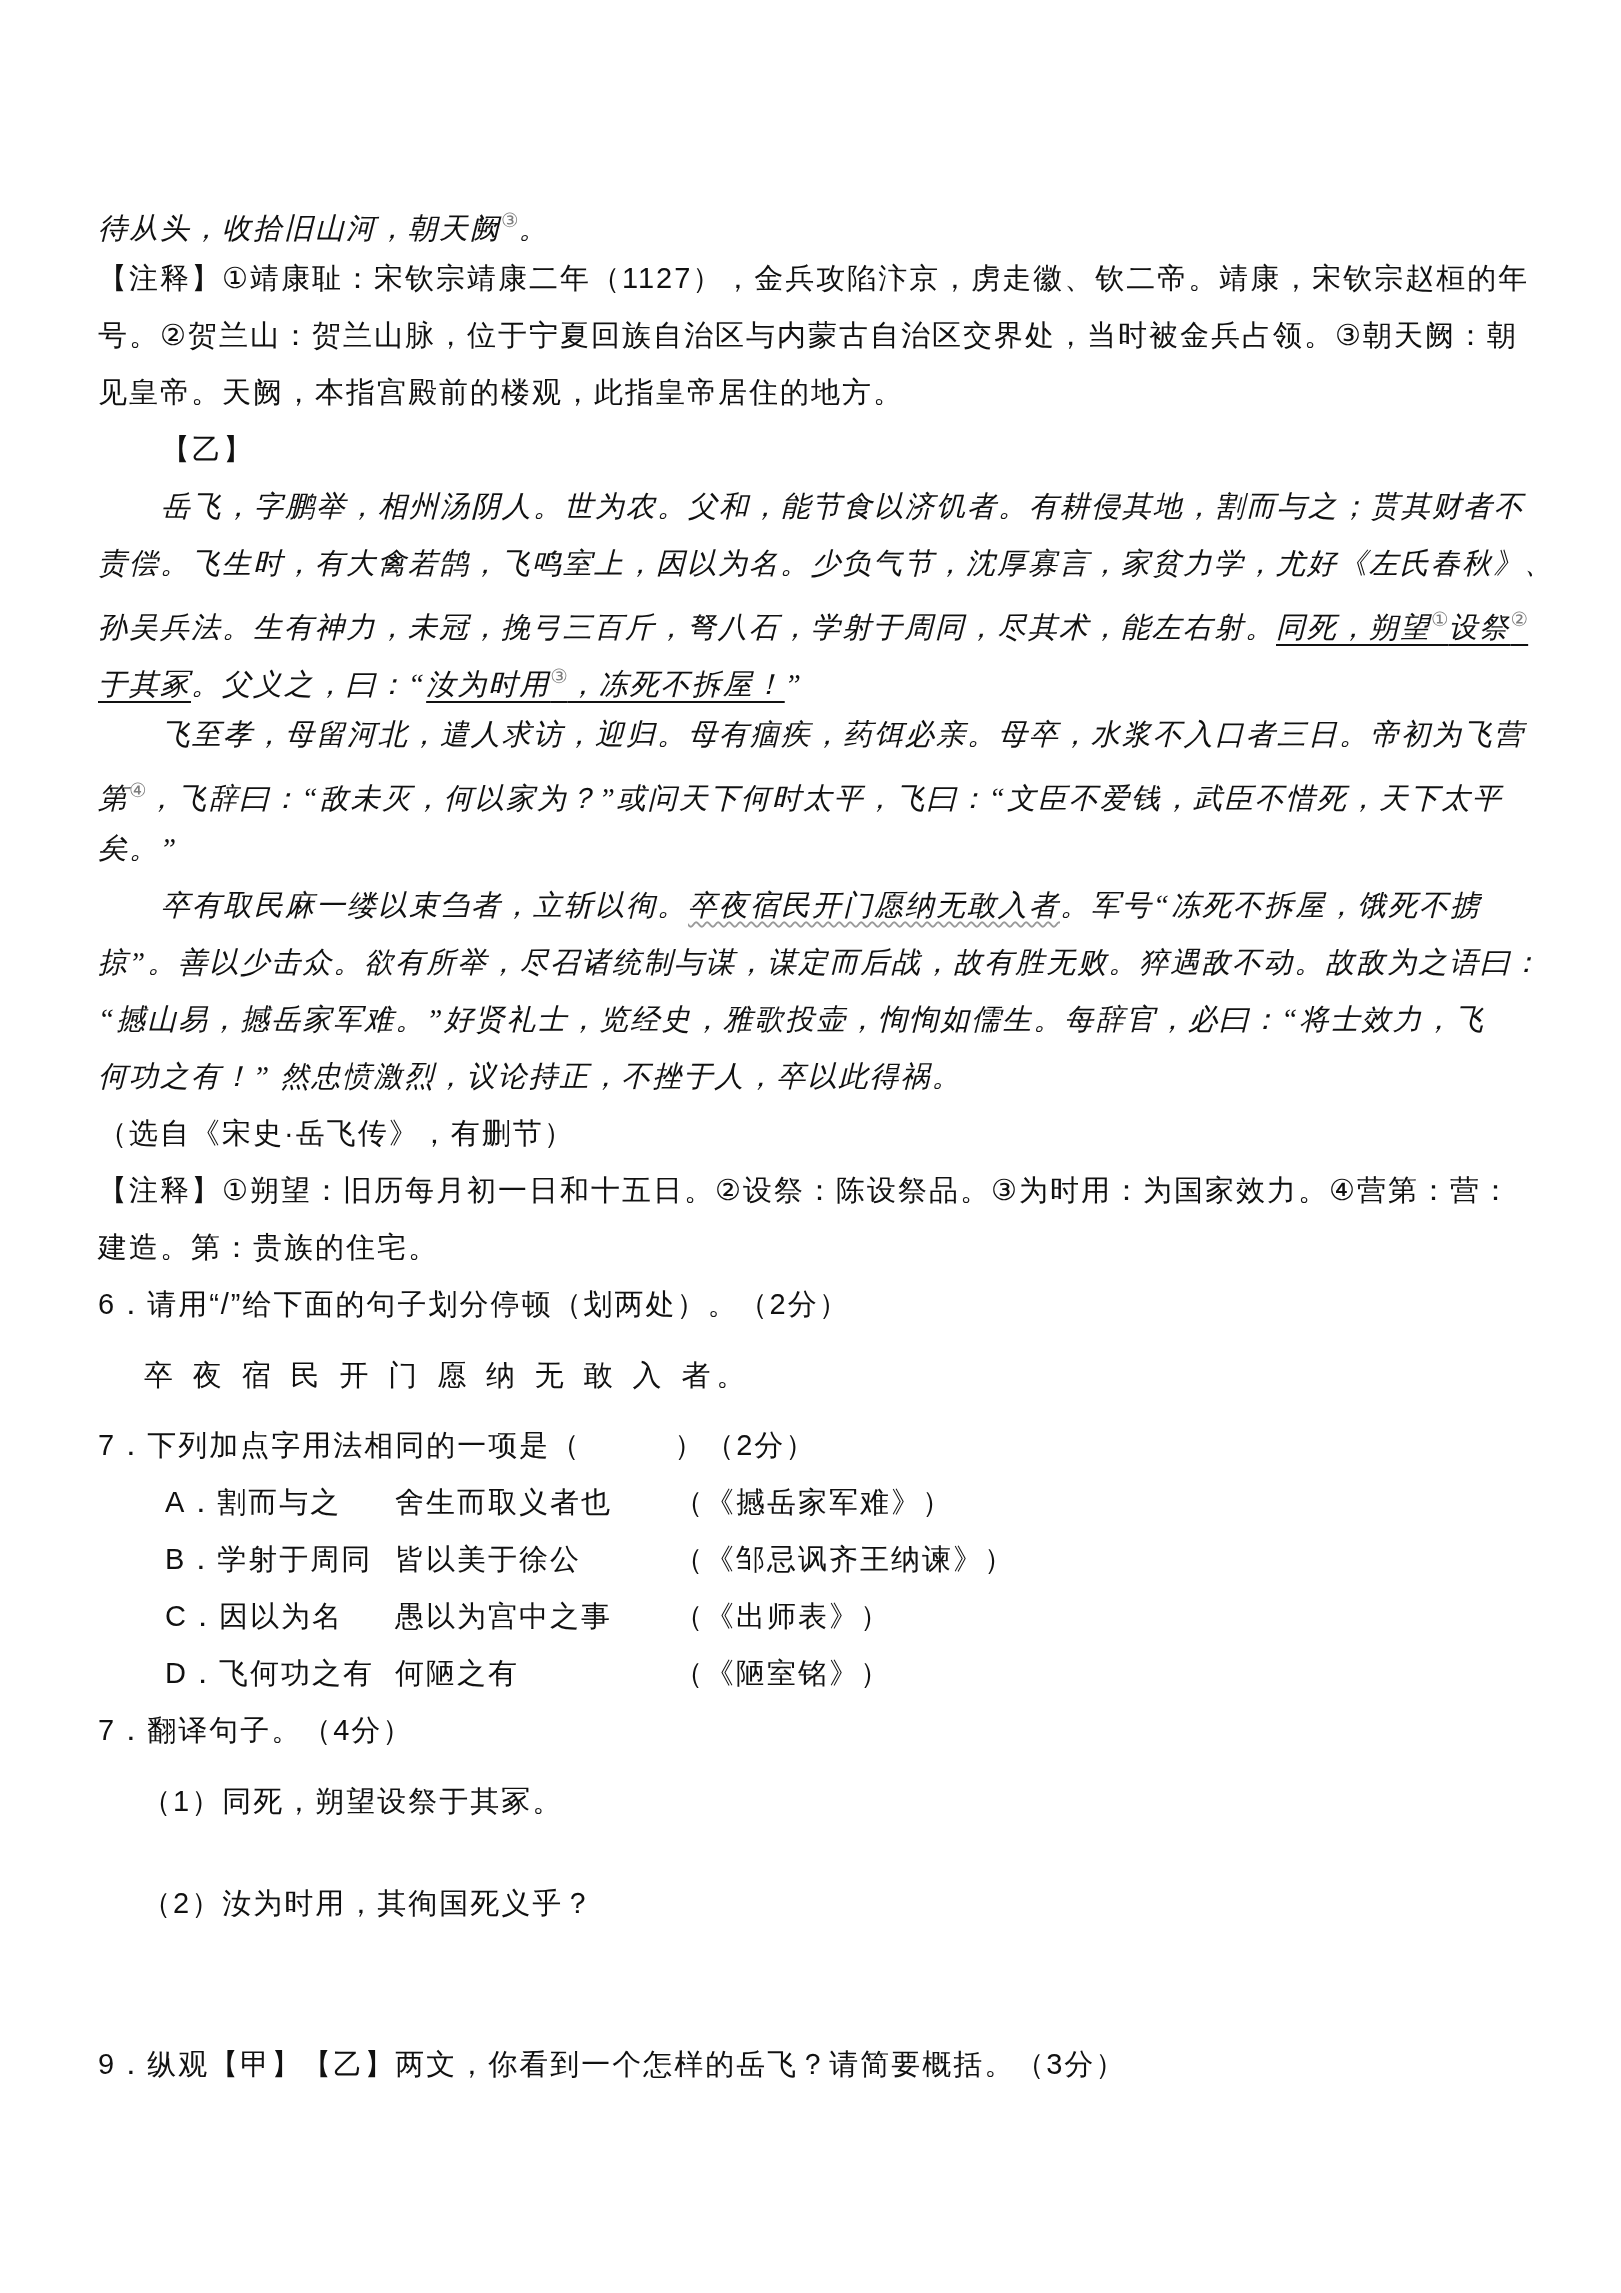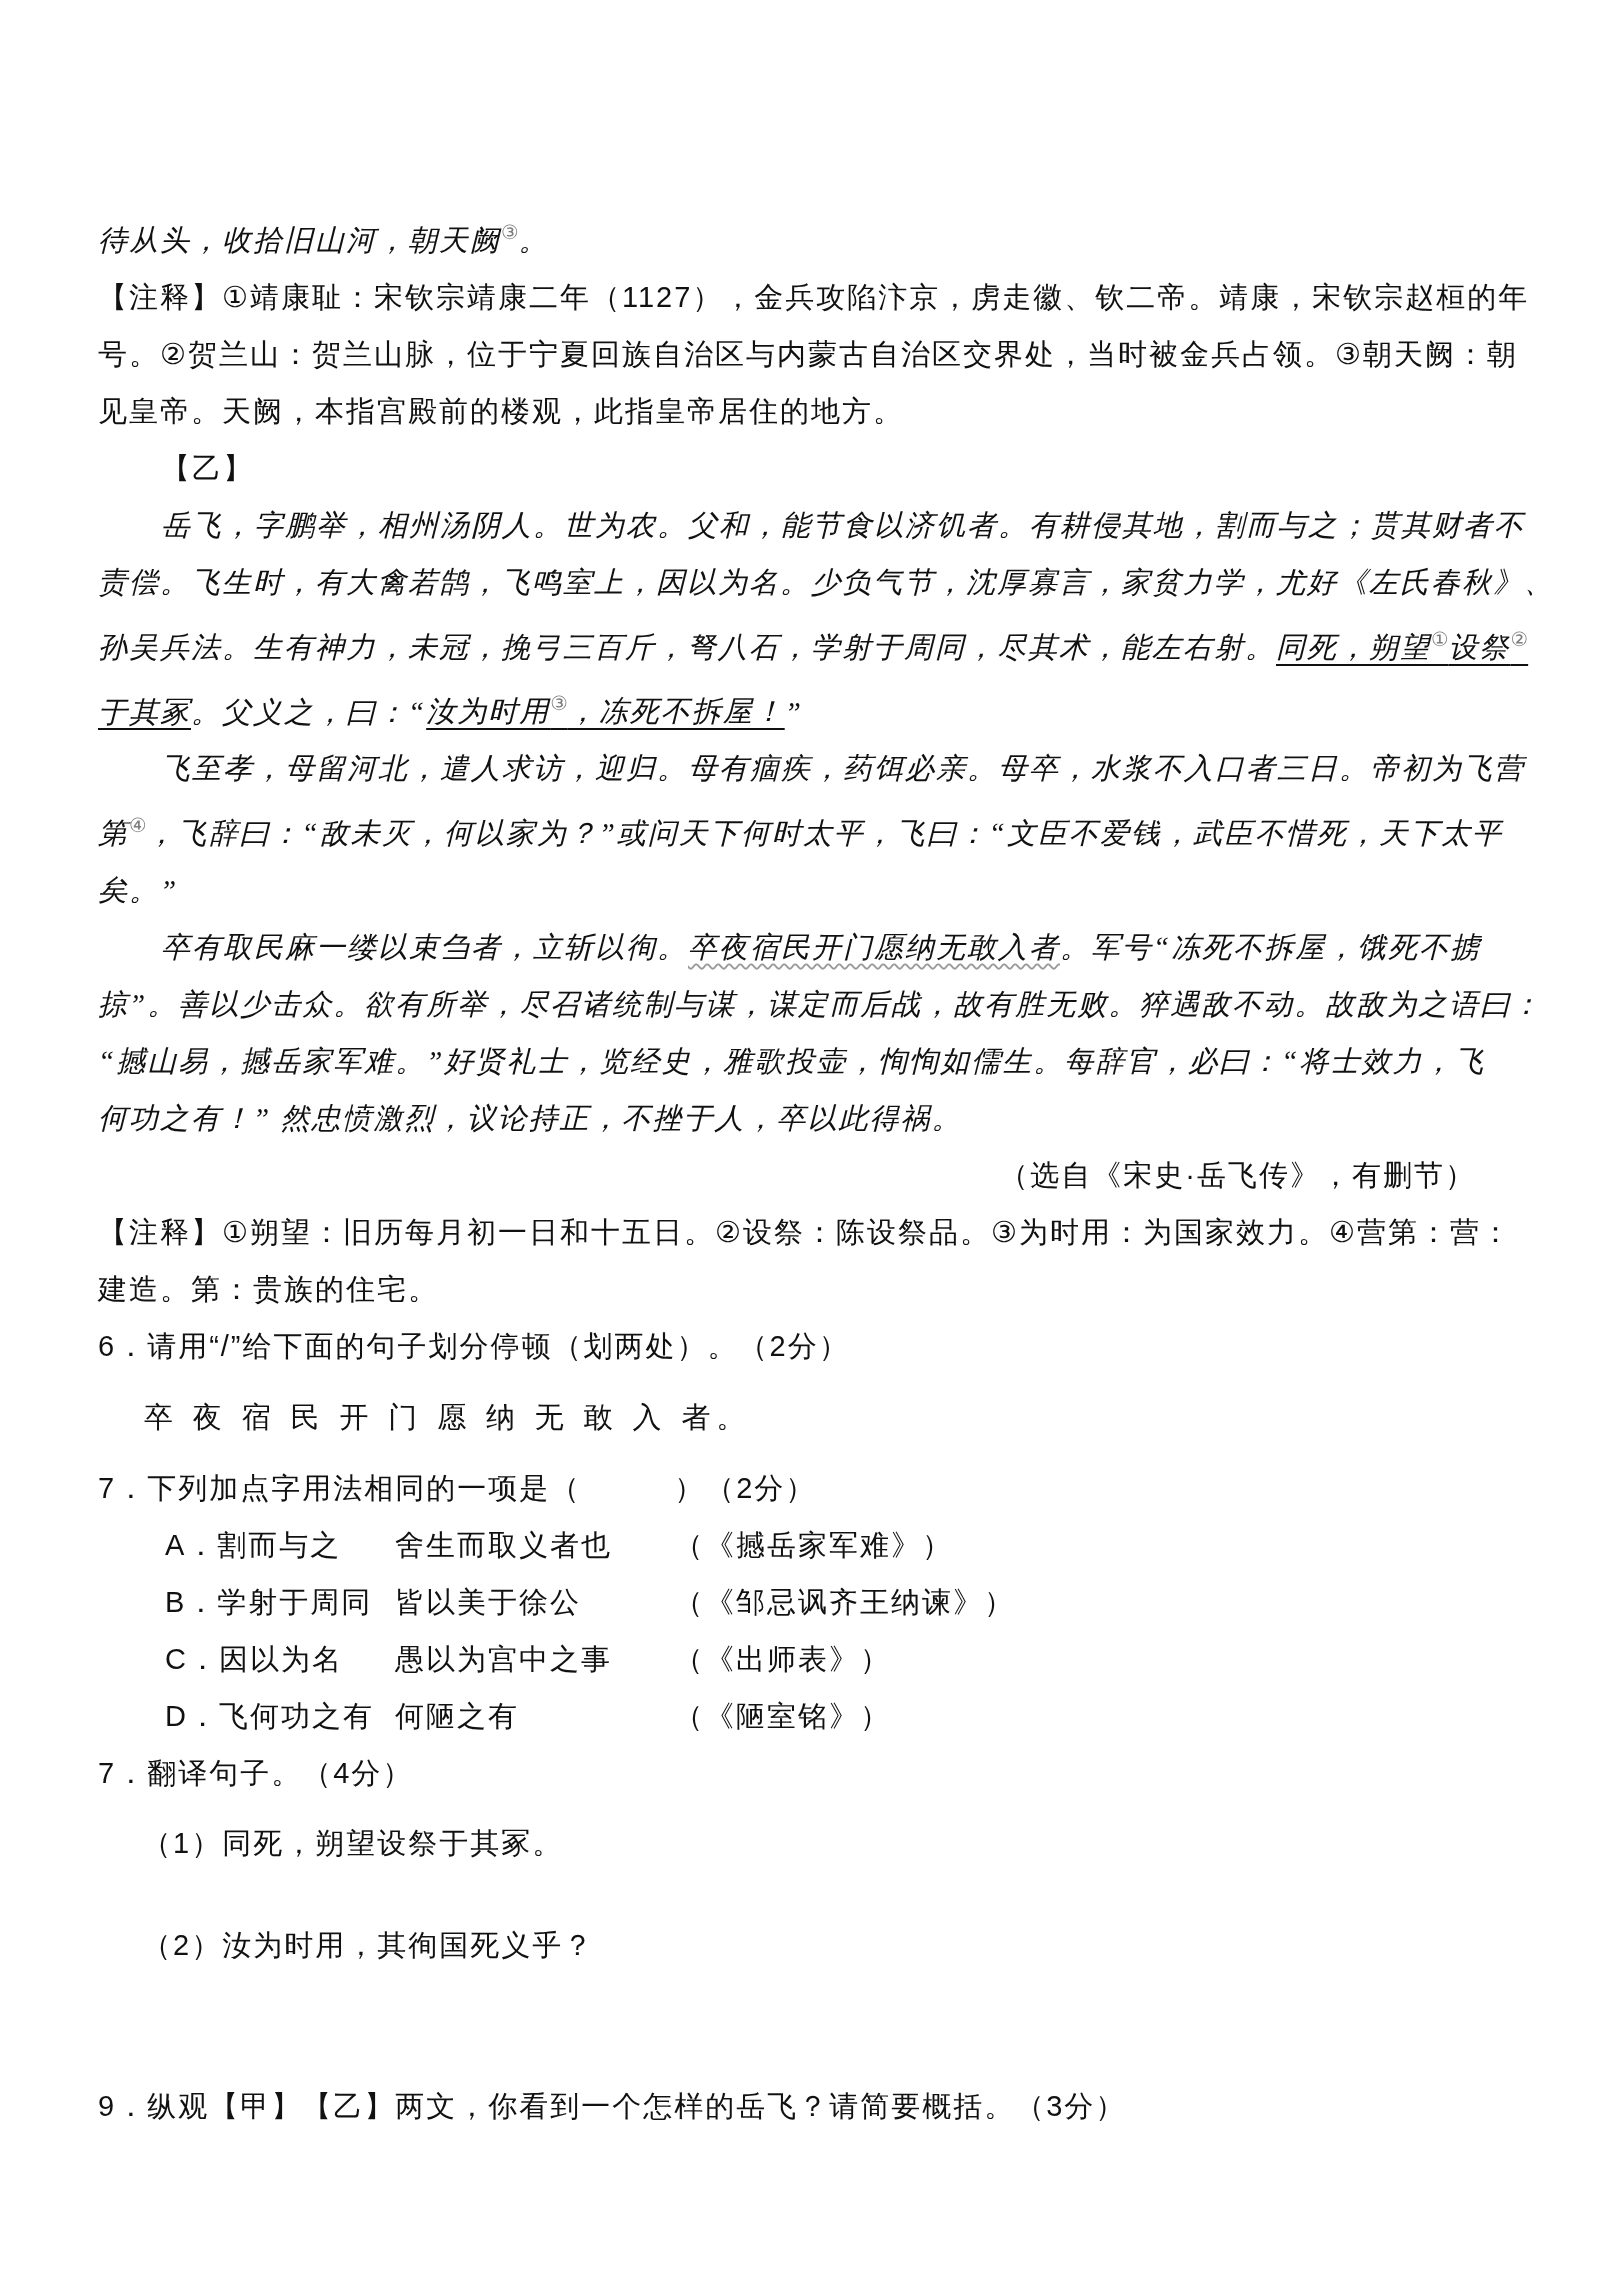--- a/index.html
+++ b/index.html
@@ -11,21 +11,21 @@
     position: relative;
     width: 1621px;
     height: 2294px;
     background: #ffffff;
     overflow: hidden;
     box-sizing: border-box;
     padding: 204px 98px 0 98px;
     color: #111;
   }
   .line {
-    line-height: 57px;
+    line-height: 34px;
     min-height: 57px;
     font-size: 29px;
     letter-spacing: 2px;
     white-space: nowrap;
   }
   
   .hei {
     font-family: "Liberation Sans", "DejaVu Sans", sans-serif;
   }
   
@@ -34,21 +34,21 @@
     font-style: italic;
   }
   .ind2 { text-indent: 63px; }
   .opt-row { margin-left: 67px; }
   .sub-item { margin-left: 44px; }
   .spaced {
     margin-left: 46px;
     letter-spacing: 5.9px;
   }
   .right {
-    text-align: right;
+    text-align: left;
     margin-right: 47px;
   }
   .mt-sm { margin-top: 13.7px; }
   .mt-md { margin-top: 45px; }
   .mt-lg { margin-top: 104px; }
   .u-solid {
     text-decoration: underline;
     text-decoration-style: solid;
     text-decoration-thickness: 2px;
     text-underline-offset: 6.9px;

